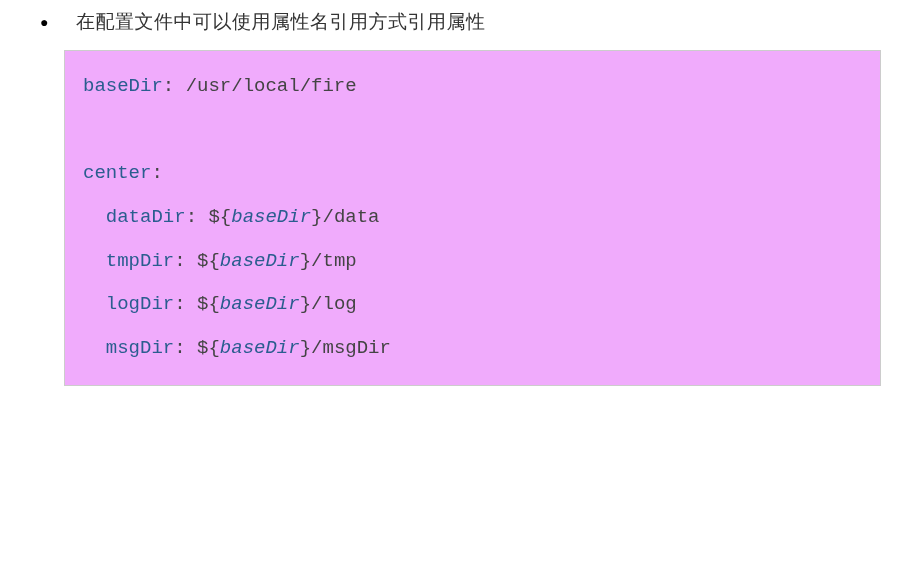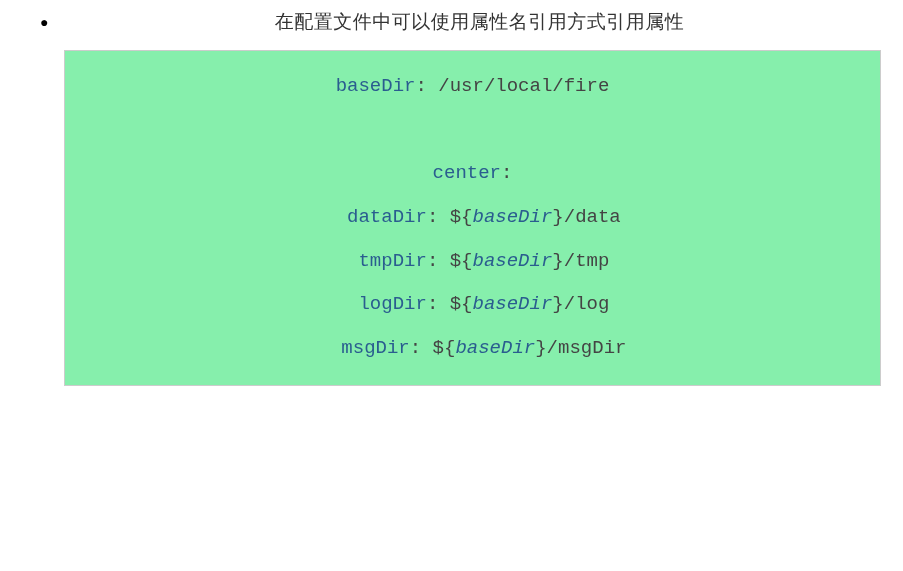--- a/index.html
+++ b/index.html
@@ -6,21 +6,20 @@
     body {
       font-family: -apple-system, BlinkMacSystemFont, "Segoe UI", "PingFang SC", "Microsoft YaHei", sans-serif;
       background: #ffffff;
       padding: 8px 20px 8px 20px;
       color: #333;
       width: 903px;
     }
     ul.bullet-list {
       list-style: none;
       padding: 0;
-      text-align: center;
     }
     li.bullet-item {
       position: relative;
       padding-left: 56px;
       margin-bottom: 8px;
     }
     li.bullet-item::before {
       content: "●";
       position: absolute;
       left: 20px;
@@ -30,21 +29,21 @@
       color: #000;
     }
     .bullet-text {
       font-size: 19px;
       color: #333;
       line-height: 28px;
       margin-bottom: 14px;
       letter-spacing: 0.5px;
     }
     pre.code-block {
-      background: #86efac;
+      background: #f0abfc;
       border: 1px solid #cccccc;
       padding: 14px 18px;
       font-family: Consolas, "Courier New", monospace;
       font-size: 19px;
       line-height: 2.3;
       color: #444;
       white-space: pre;
       overflow: hidden;
       margin-left: -12px;
       margin-right: 2px;

